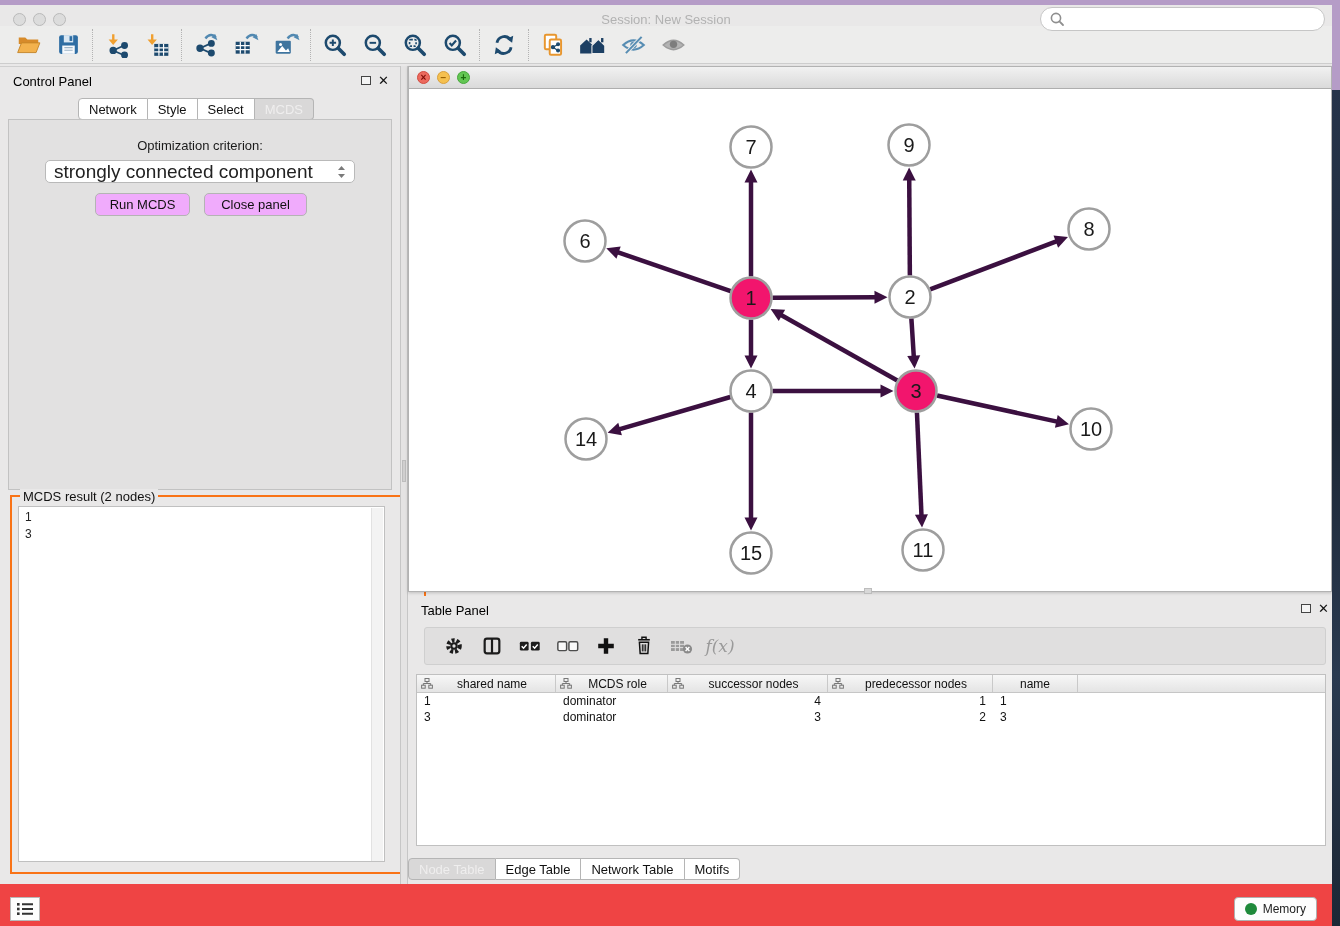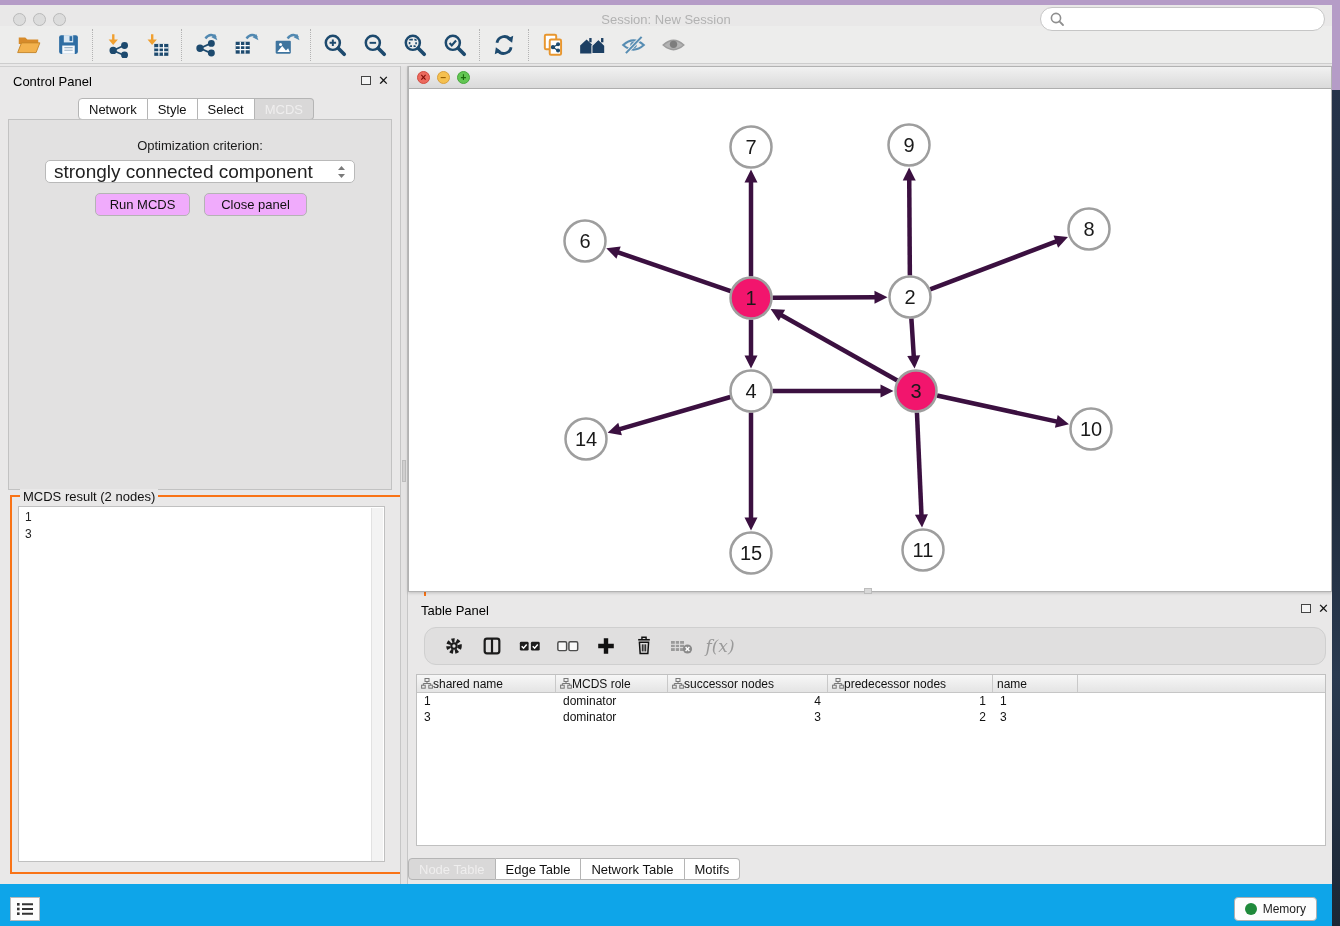--- a/index.html
+++ b/index.html
@@ -66,35 +66,35 @@
        background:linear-gradient(#f1f1f1,#dadada);border-bottom:1px solid #aeaeae;}
   .light{position:absolute;top:4px;width:13px;height:13px;border-radius:50%;
        font-size:10px;line-height:12px;text-align:center;font-weight:bold;}
   .net-title{position:absolute;left:0;top:4px;width:100%;text-align:center;font-size:13px;color:#1c1c1c;}
   .canvas{position:absolute;left:0;top:22px;width:922px;height:502px;background:#fff;}
   .grip-h{position:absolute;left:455px;bottom:-3px;width:8px;height:6px;background:#d8d8d8;
        border:1px solid #bdbdbd;}
   
   .tpanel{position:absolute;left:408px;top:596px;width:924px;height:288px;background:#e9e8e8;}
   .ttoolbar{position:absolute;left:16px;top:31px;width:902px;height:38px;background:#e0dfdf;
-       border:1px solid #cfcfcf;border-radius:12px;display:flex;align-items:center;padding-left:10px;}
+       border:1px solid #cfcfcf;border-radius:3px;display:flex;align-items:center;padding-left:10px;}
   .ttbtn{width:38px;height:32px;display:flex;align-items:center;justify-content:center;flex:0 0 auto;}
   .fx{font-family:"DejaVu Serif","Liberation Serif",serif;font-style:italic;font-size:17px;color:#9a9a9a;}
   .tblwrap{position:absolute;left:8px;top:78px;width:910px;height:172px;background:#fff;
        border:1px solid #c0c0c0;}
   .thead{display:flex;height:18px;background:linear-gradient(#f7f7f7,#e4e4e4);
        border-bottom:1px solid #c6c6c6;}
   .th{display:flex;align-items:center;font-size:12px;color:#111;border-right:1px solid #c9c9c9;
        padding:0 4px;position:relative;}
-  .th .lbl{flex:1;}
+  .th .lbl{flex:1;text-align:center;}
   .trow{display:flex;height:16px;}
   .td{font-size:12px;color:#111;white-space:nowrap;overflow:hidden;padding:0 7px;line-height:16px;}
   .ttabs{position:absolute;left:0;bottom:4px;width:100%;display:flex;justify-content:flex-start;}
   
-  .statusbar{position:absolute;left:0;top:884px;width:1332px;height:42px;background:#0ea5e9;}
+  .statusbar{position:absolute;left:0;top:884px;width:1332px;height:42px;background:#ef4444;}
   .listbtn{position:absolute;left:10px;top:13px;width:30px;height:24px;background:#fdfdfd;
        border:1px solid #b9b9b9;display:flex;align-items:center;justify-content:center;}
   .membtn{position:absolute;right:15px;top:13px;height:24px;background:#fdfdfd;
        border:1px solid #b0b0b0;border-radius:4px;display:flex;align-items:center;
        padding:0 10px;font-size:12px;gap:6px;}
   .memdot{width:12px;height:12px;border-radius:50%;background:#1f8a3b;}
   svg{display:block;}
 </style>
 </head>
 <body>

